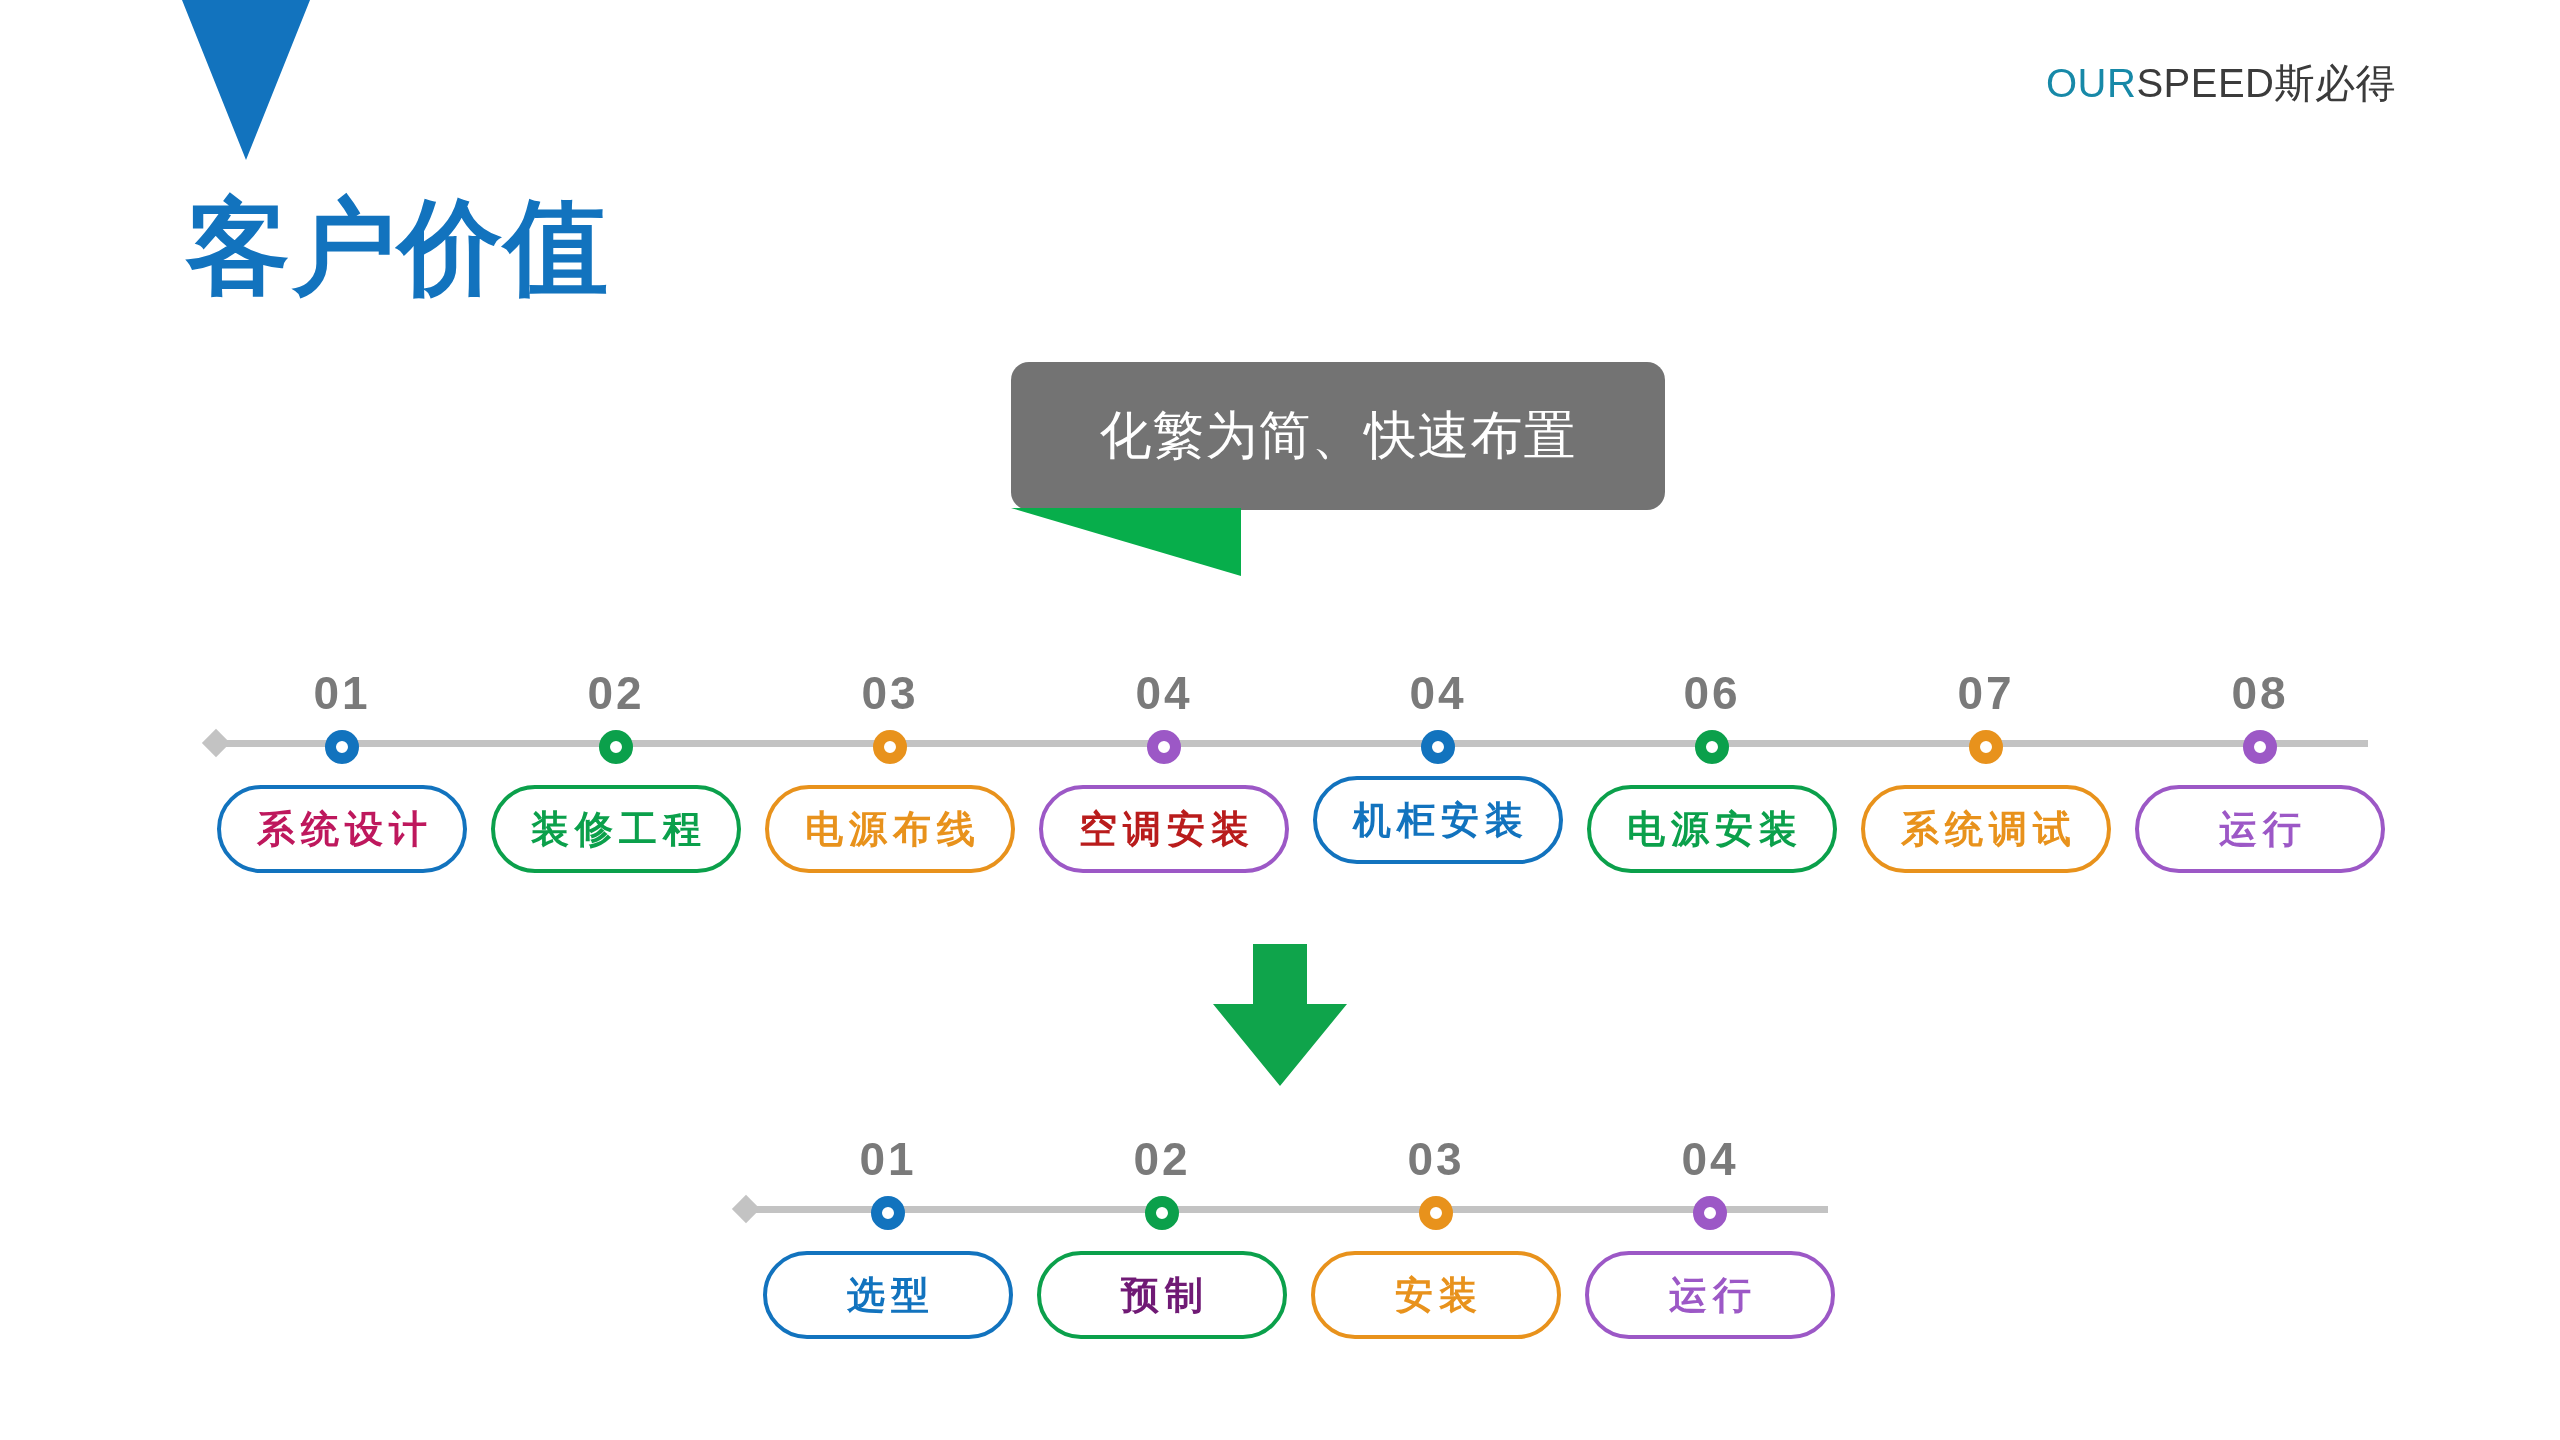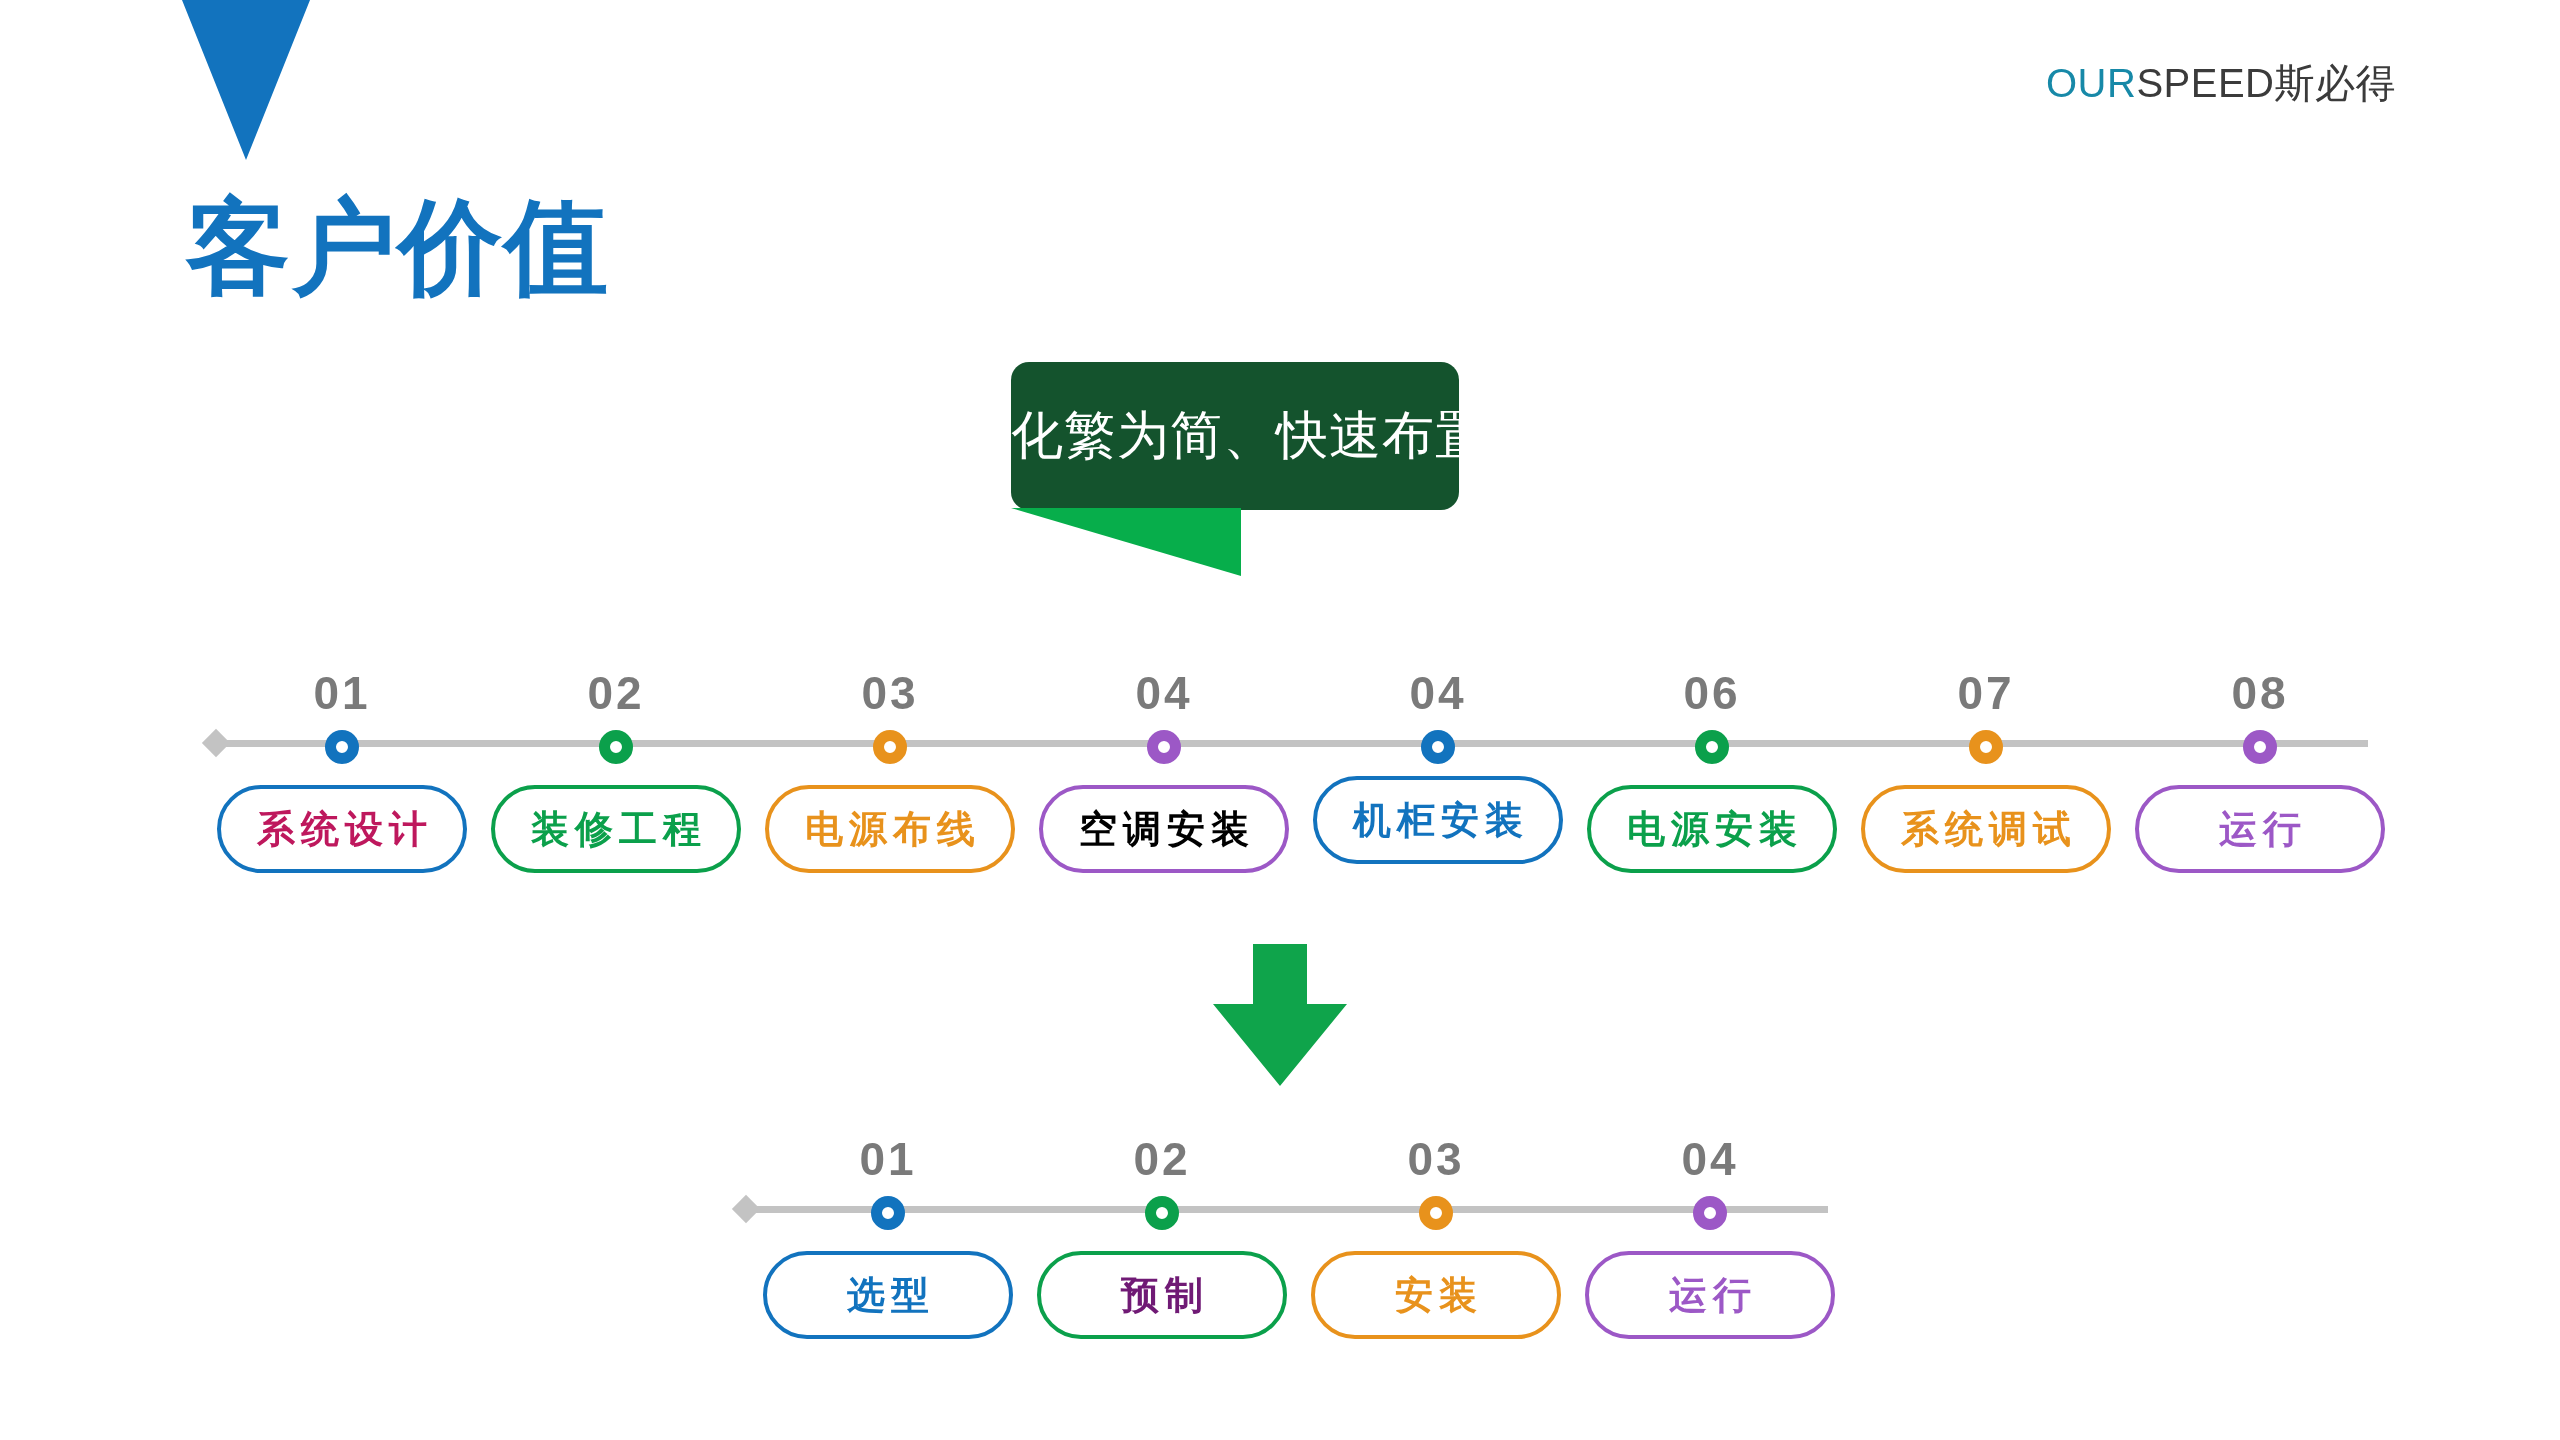--- a/index.html
+++ b/index.html
@@ -55,23 +55,23 @@
     letter-spacing: 2px;
     line-height: 1.15;
     white-space: nowrap;
   }
 
   
   .callout {
     position: absolute;
     left: 1011px;
     top: 362px;
-    width: 448px;
+    width: 654px;
     height: 148px;
-    background: #14532d;
+    background: #737373;
     border-radius: 18px;
     box-sizing: border-box;
   }
   .callout-text {
     position: absolute;
     left: 0; right: 0;
     top: 50%;
     transform: translateY(-50%);
     text-align: center;
     color: #ffffff;
@@ -196,21 +196,21 @@
         <div class="tl-num" style="color: rgb(122, 122, 122);">03</div>
         <div class="tl-dot" style="border-color: rgb(232, 146, 28);"></div>
         <div class="tl-pill" style="border-color: rgb(232, 146, 28);">
           <span class="tl-pill-text" style="color: rgb(232, 146, 28);">电源布线</span>
         </div>
       </div>
       <div class="tl-step" style="left: 1039px; top: -70px;">
         <div class="tl-num" style="color: rgb(122, 122, 122);">04</div>
         <div class="tl-dot" style="border-color: rgb(156, 88, 198);"></div>
         <div class="tl-pill" style="border-color: rgb(156, 88, 198);">
-          <span class="tl-pill-text" style="color: #000000;">空调安装</span>
+          <span class="tl-pill-text" style="color: #b91c1c;">空调安装</span>
         </div>
       </div>
       <div class="tl-step" style="left: 1313px; top: -70px;">
         <div class="tl-num" style="color: rgb(122, 122, 122);">04</div>
         <div class="tl-dot" style="border-color: rgb(18, 115, 190);"></div>
         <div class="tl-pill" style="border-color: rgb(18, 115, 190); margin-top: 12px;">
           <span class="tl-pill-text" style="color: rgb(18, 115, 190);">机柜安装</span>
         </div>
       </div>
       <div class="tl-step" style="left: 1587px; top: -70px;">

